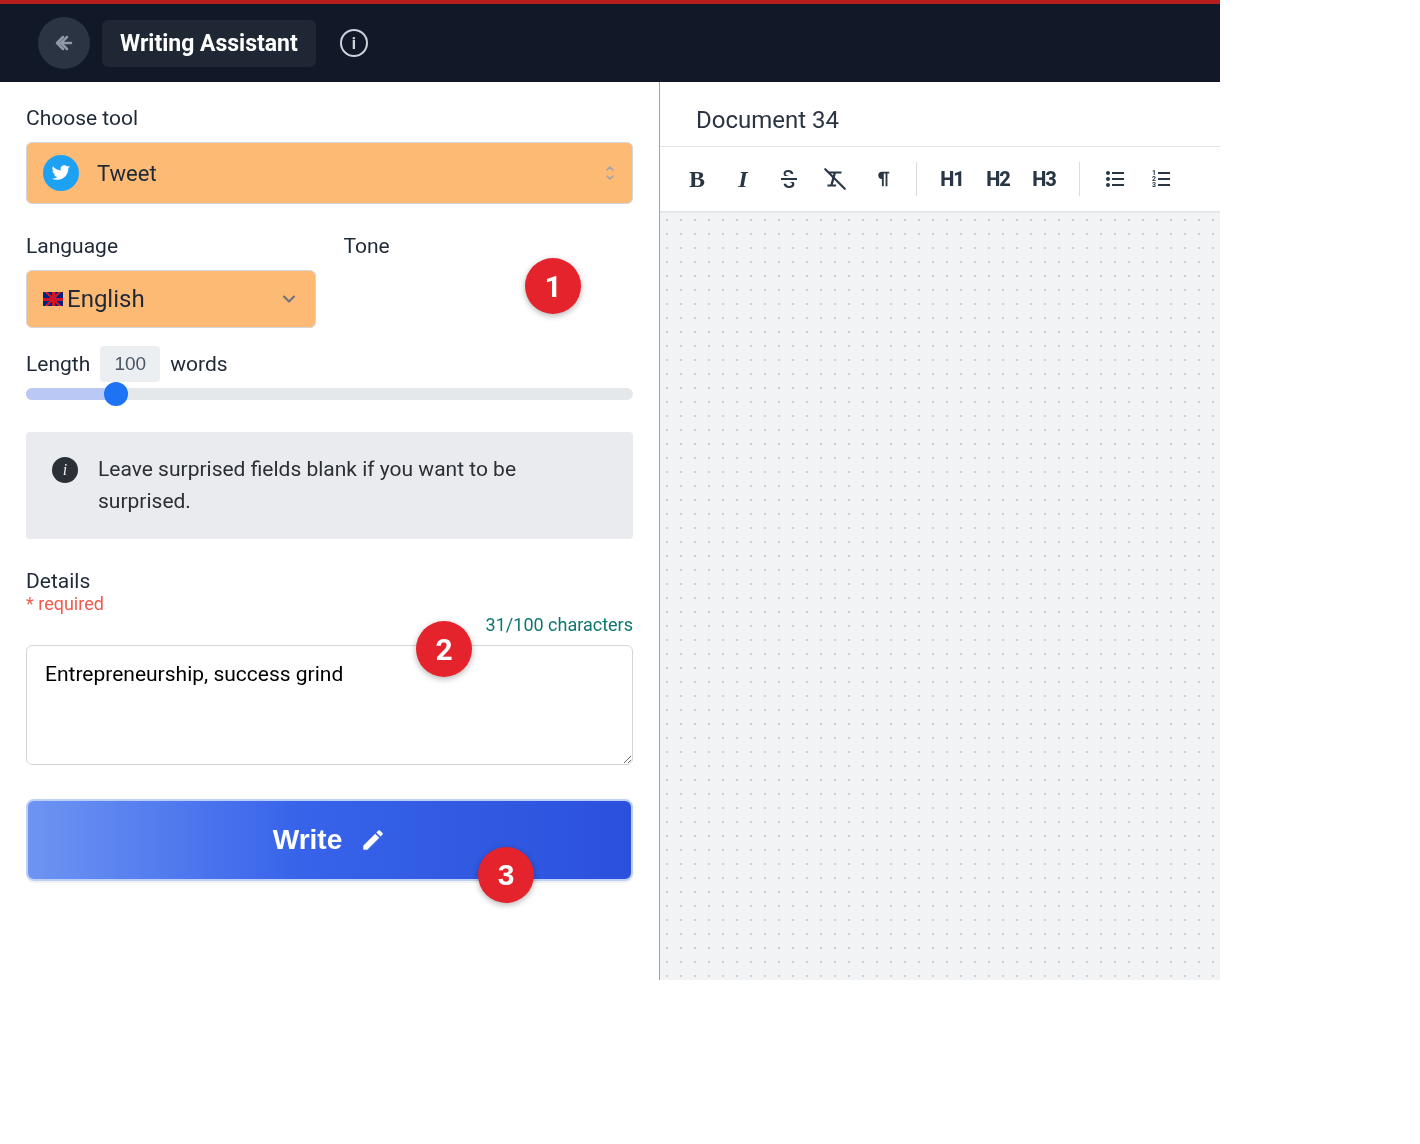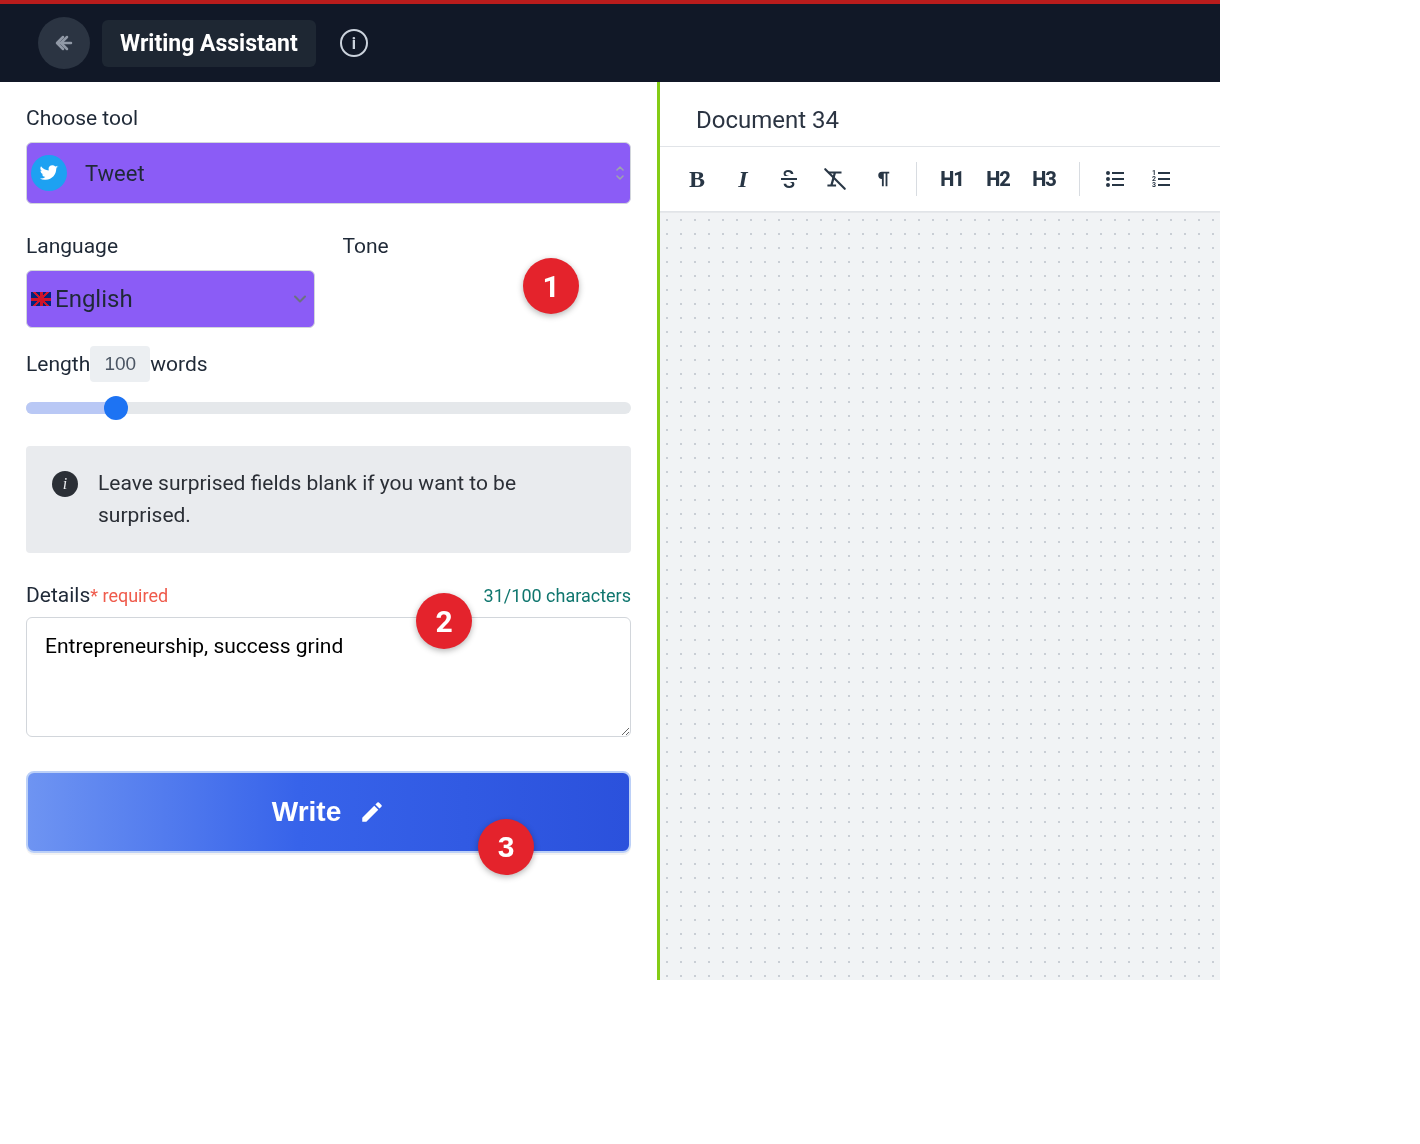--- a/index.html
+++ b/index.html
@@ -48,36 +48,36 @@
     color: #cbd2dc;
     font-weight: 700;
     font-size: 16px;
     cursor: pointer;
   }
 
   
   .main { display: flex; height: calc(100% - 82px); }
   .left {
     width: 660px;
-    border-right: 3px solid #84cc16;
+    border-right: 1px solid #84cc16;
     padding: 24px 26px 0 26px;
     position: relative;
   }
   .right { flex: 1; display: flex; flex-direction: column; }
 
   .label { font-size: 21px; color: #1f2937; margin-bottom: 12px; }
 
   .select {
     border: 1px solid #d2d6db;
     border-radius: 6px;
     display: flex;
     align-items: center;
-    padding: 14px 4px;
+    padding: 14px 16px;
     cursor: pointer;
-    background: #8b5cf6;
+    background: #fdba74;
     position: relative;
   }
   .tool-select { height: 62px; margin-bottom: 30px; }
   .twitter-icon {
     width: 36px; height: 36px; border-radius: 50%;
     background: #1da1f2;
     display: flex; align-items: center; justify-content: center;
     margin-right: 18px;
   }
   .twitter-icon svg { width: 20px; height: 20px; fill: #fff; }
@@ -98,21 +98,21 @@
       linear-gradient(45deg, transparent 45%, #cf142b 45%, #cf142b 55%, transparent 55%),
       linear-gradient(-45deg, transparent 45%, #cf142b 45%, #cf142b 55%, transparent 55%),
       #00247d;
     margin-right: 4px;
   }
   .chev {
     margin-left: auto;
   }
   .chev svg { width: 20px; height: 20px; stroke: #6b7280; }
 
-  .length-row { display: flex; align-items: center; font-size: 21px; margin-bottom: 14px; }
+  .length-row { display: flex; align-items: center; gap: 10px; font-size: 21px; margin-bottom: 0; }
   .length-input {
     width: 60px; height: 36px; text-align: center;
     border: none; background: #eceff2; border-radius: 4px;
     font-size: 19px; color: #4b5563;
   }
   .slider-wrap { position: relative; height: 24px; margin-bottom: 26px; }
   .slider-track {
     position: absolute; left: 0; right: 0; top: 50%; transform: translateY(-50%);
     height: 12px; background: #e5e8eb; border-radius: 6px;
   }
@@ -131,21 +131,21 @@
     font-size: 21px; line-height: 1.5; color: #2b2f36;
     margin-bottom: 30px;
   }
   .info-i {
     width: 26px; height: 26px; border-radius: 50%; background: #2b2f36;
     color: #e9ebee; font-family: Georgia, serif; font-style: italic;
     display: flex; align-items: center; justify-content: center;
     font-size: 16px; flex-shrink: 0; margin-top: 3px;
   }
 
-  .details-head { display: flex; align-items: baseline; margin-bottom: 10px; }
+  .details-head { display: flex; align-items: baseline; margin-bottom: 10px; flex-direction: column; }
   .req { color: #ef5b4c; font-size: 18px; margin-left: 0; }
   .charcount { margin-left: auto; color: #0f766e; font-size: 18px; }
 
   .details-ta {
     width: 100%; height: 120px;
     border: 1px solid #d2d6db; border-radius: 6px;
     padding: 16px 18px; font-size: 21px; font-family: inherit;
     resize: vertical;
   }
 

